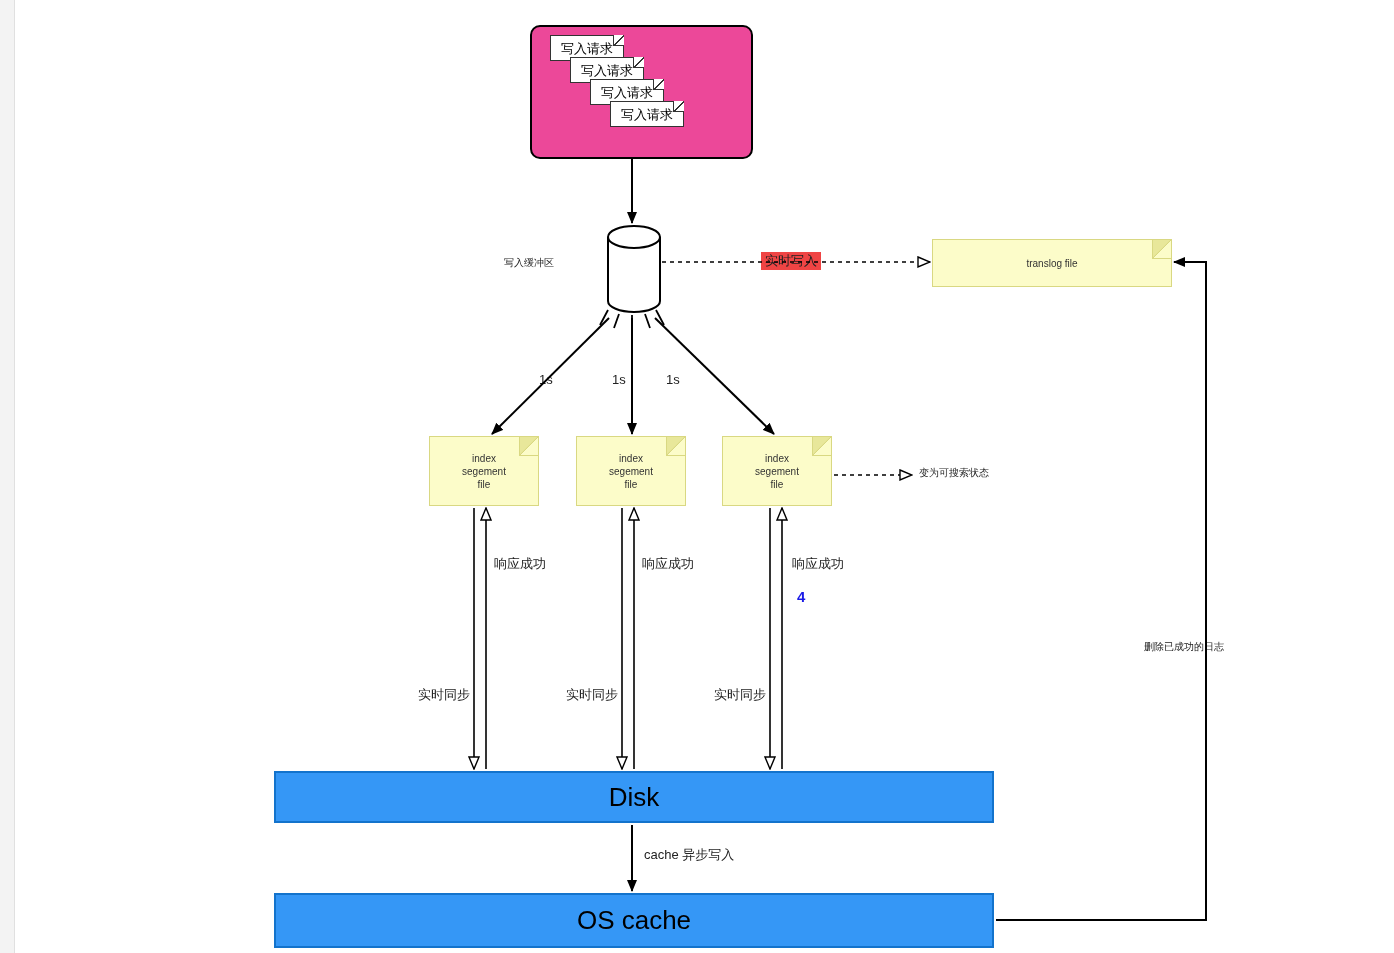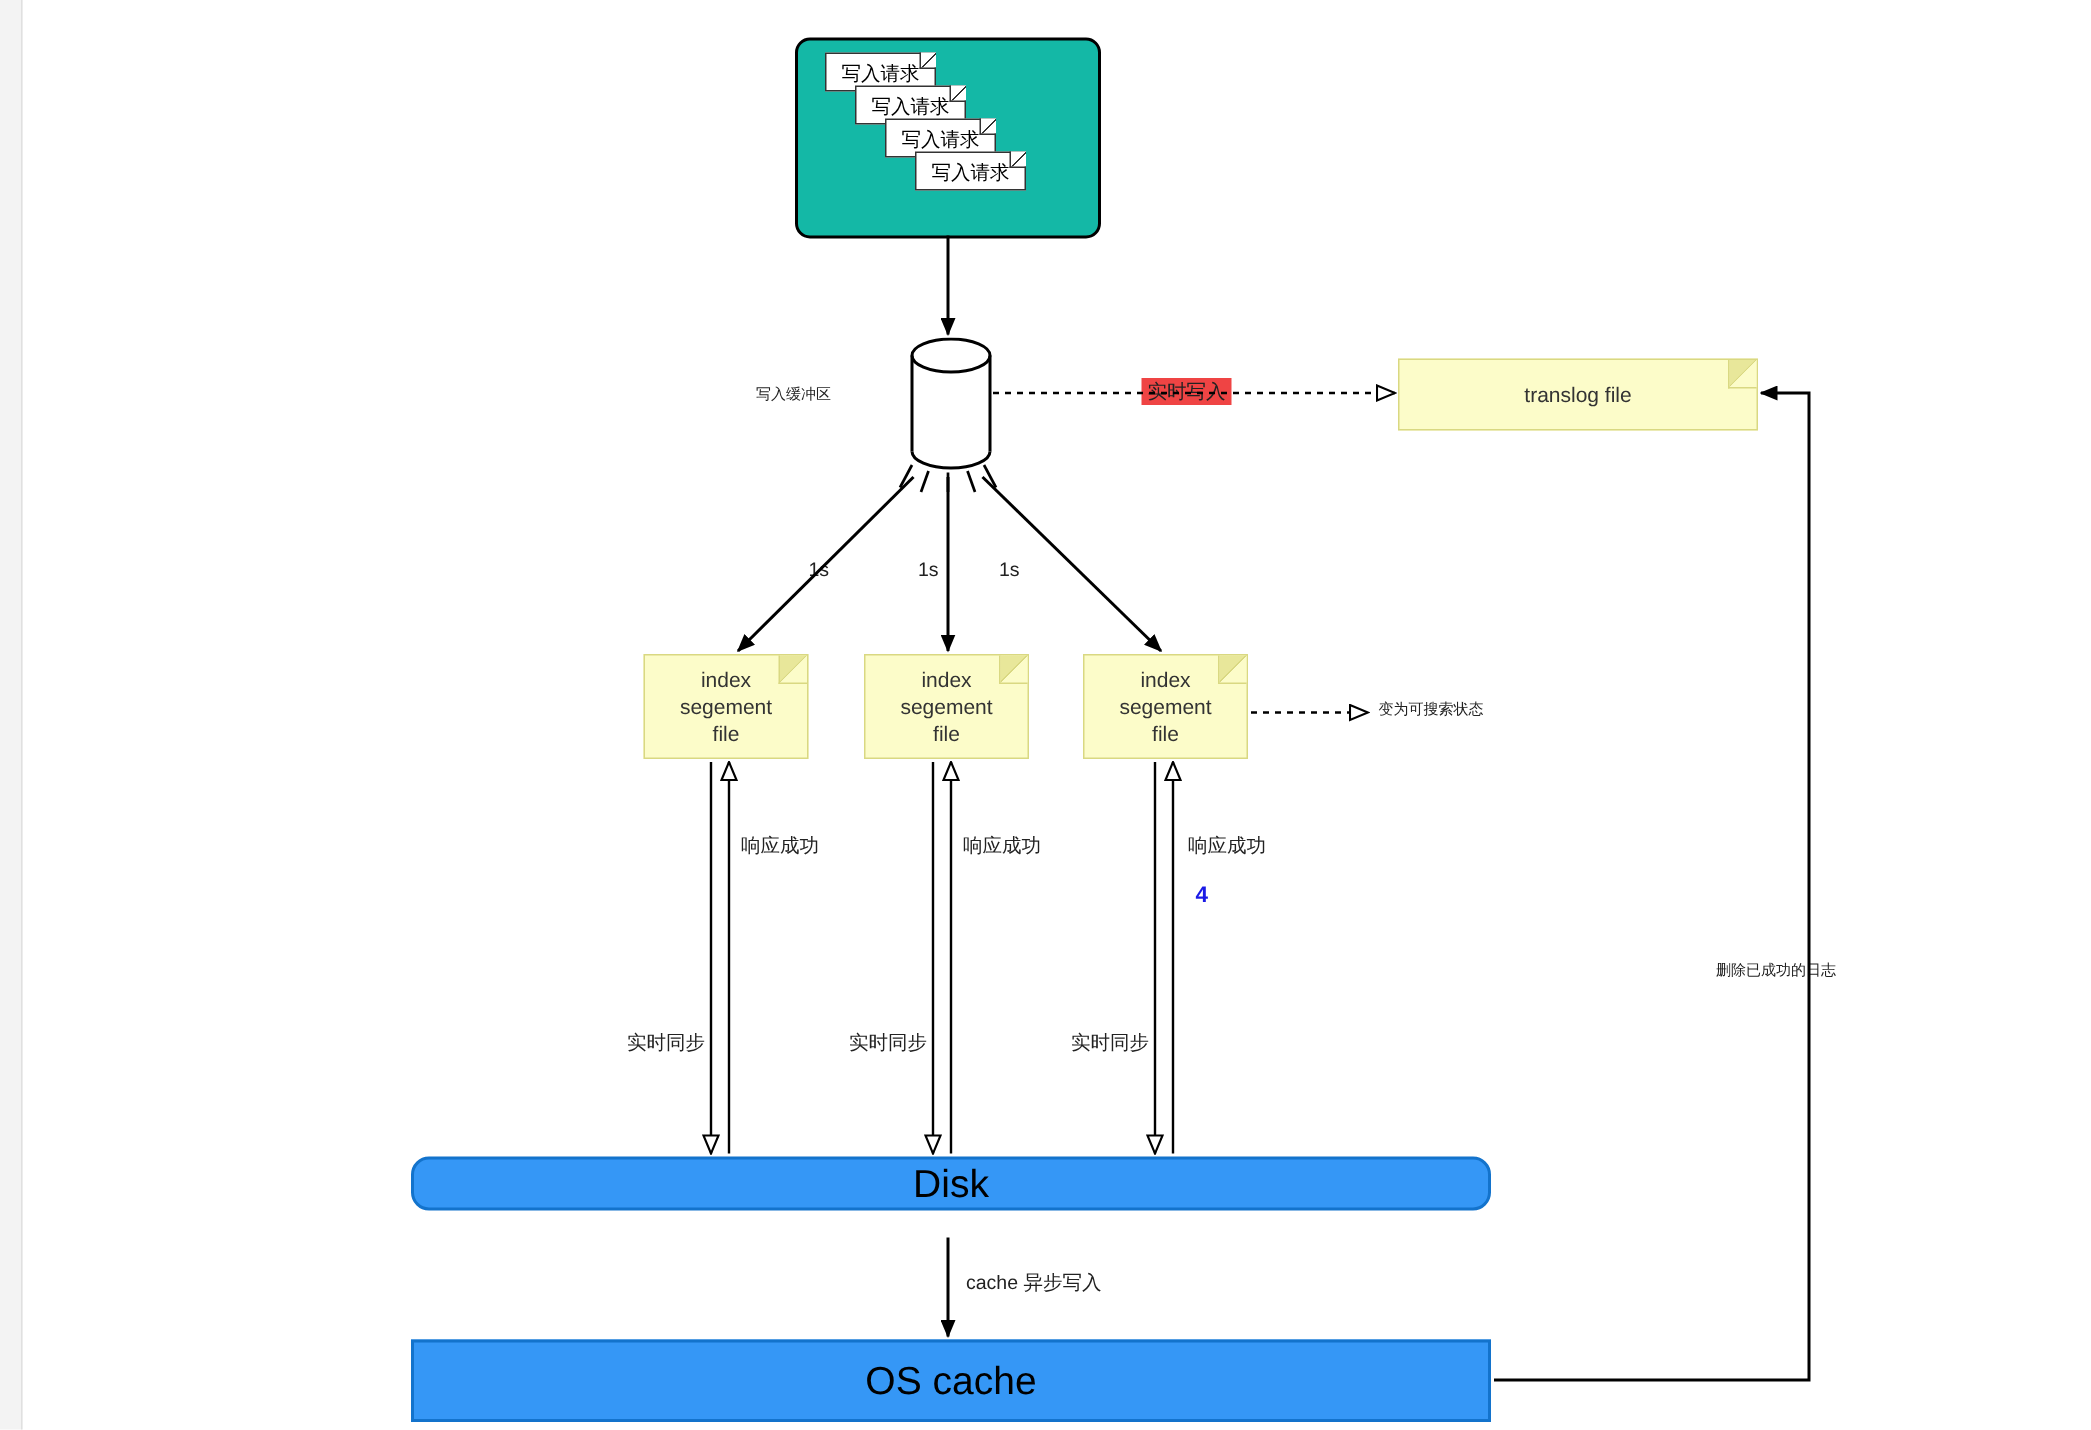--- a/index.html
+++ b/index.html
@@ -24,21 +24,22 @@
     position: absolute;
     left: 14px;
     top: 0;
     width: 1380px;
     height: 953px;
   }
   .request-box {
     position: absolute;
     border: 2px solid #000;
     border-radius: 10px;
-    background: #14b8a6;
+    background: #ec4899;
+    padding-left: 19px;
   }
   .doc-sheet {
     position: absolute;
     background: #fff;
     border: 1px solid #333;
     font-size: 13px;
     text-align: center;
     line-height: 22px;
     padding-top: 2px;
   }
@@ -62,21 +63,21 @@
     color: #222;
     white-space: nowrap;
   }
   .label-small {
     font-size: 13px;
   }
   .note {
     position: absolute;
     background: #fcfcc9;
     border: 1px solid #d9d882;
-    font-size: 14px;
+    font-size: 10px;
     color: #333;
     text-align: center;
     display: flex;
     align-items: center;
     justify-content: center;
     box-sizing: border-box;
   }
   .note-multi {
     line-height: 1.3;
     justify-content: center;
@@ -160,21 +161,21 @@
   </div>
   <div class="note note-multi" style="left:708px; top:436px; width:110px; height:70px;">
     <div>
       <div>index</div>
       <div>segement</div>
       <div>file</div>
     </div>
     <div class="fold"></div>
   </div>
 
-  <div class="big-box" style="left:260px; top:771px; width:720px; height:36px;border-radius:12px;">
+  <div class="big-box" style="left:260px; top:771px; width:720px; height:52px;">
     <span>Disk</span>
   </div>
 
   <div class="big-box" style="left:260px; top:893px; width:720px; height:55px;">
     <span>OS cache</span>
   </div>
 
   <div class="label label-small" style="left:747px; top:252px; background:#ef4444; padding:0 4px;">实时写入</div>
 
   <div class="label label-small" style="left:525px; top:372px;">1s</div>

